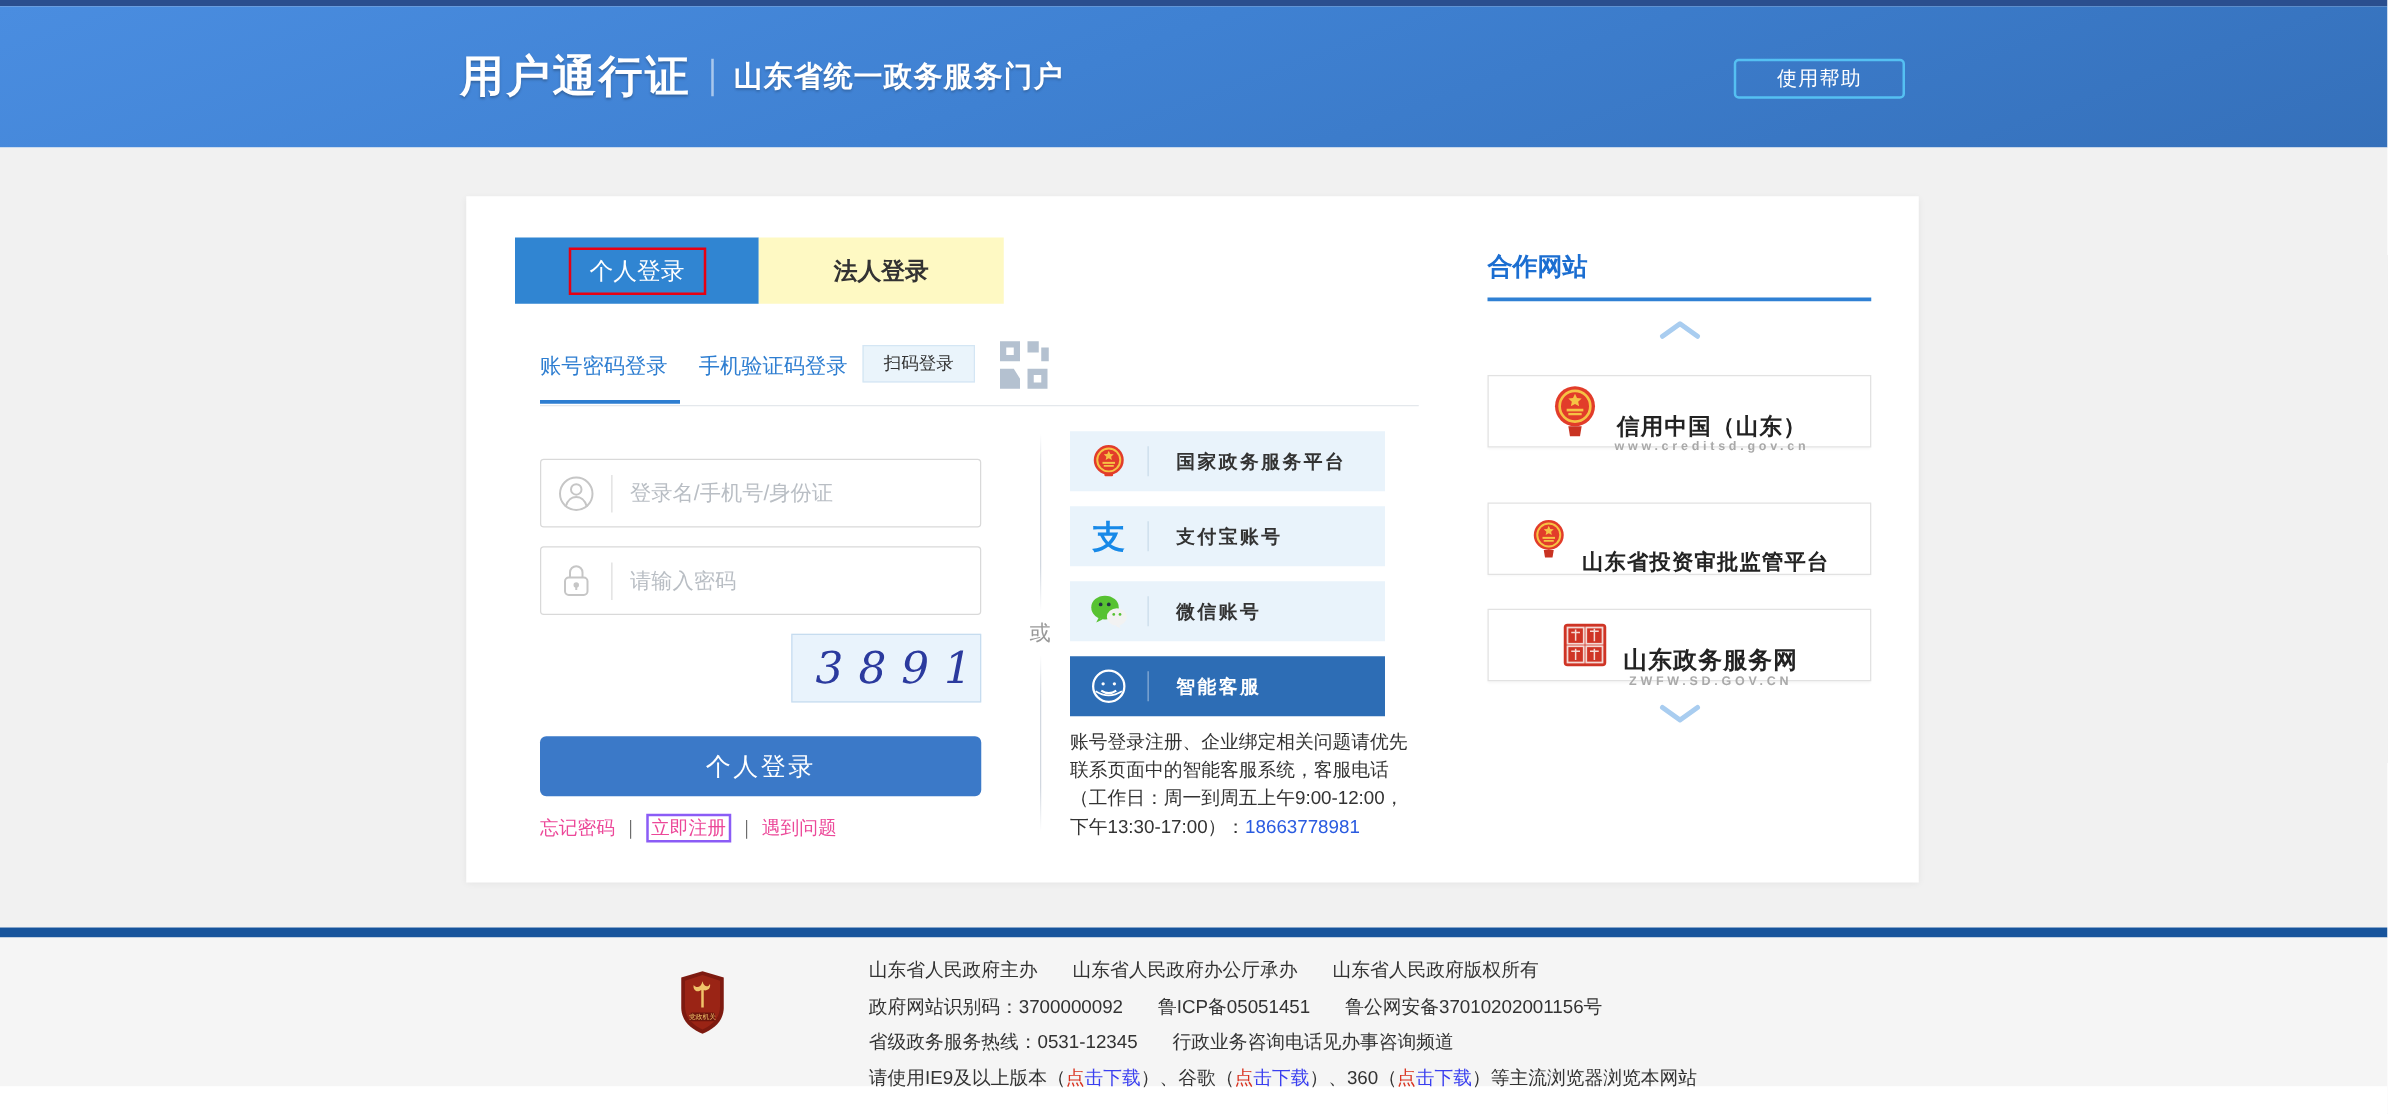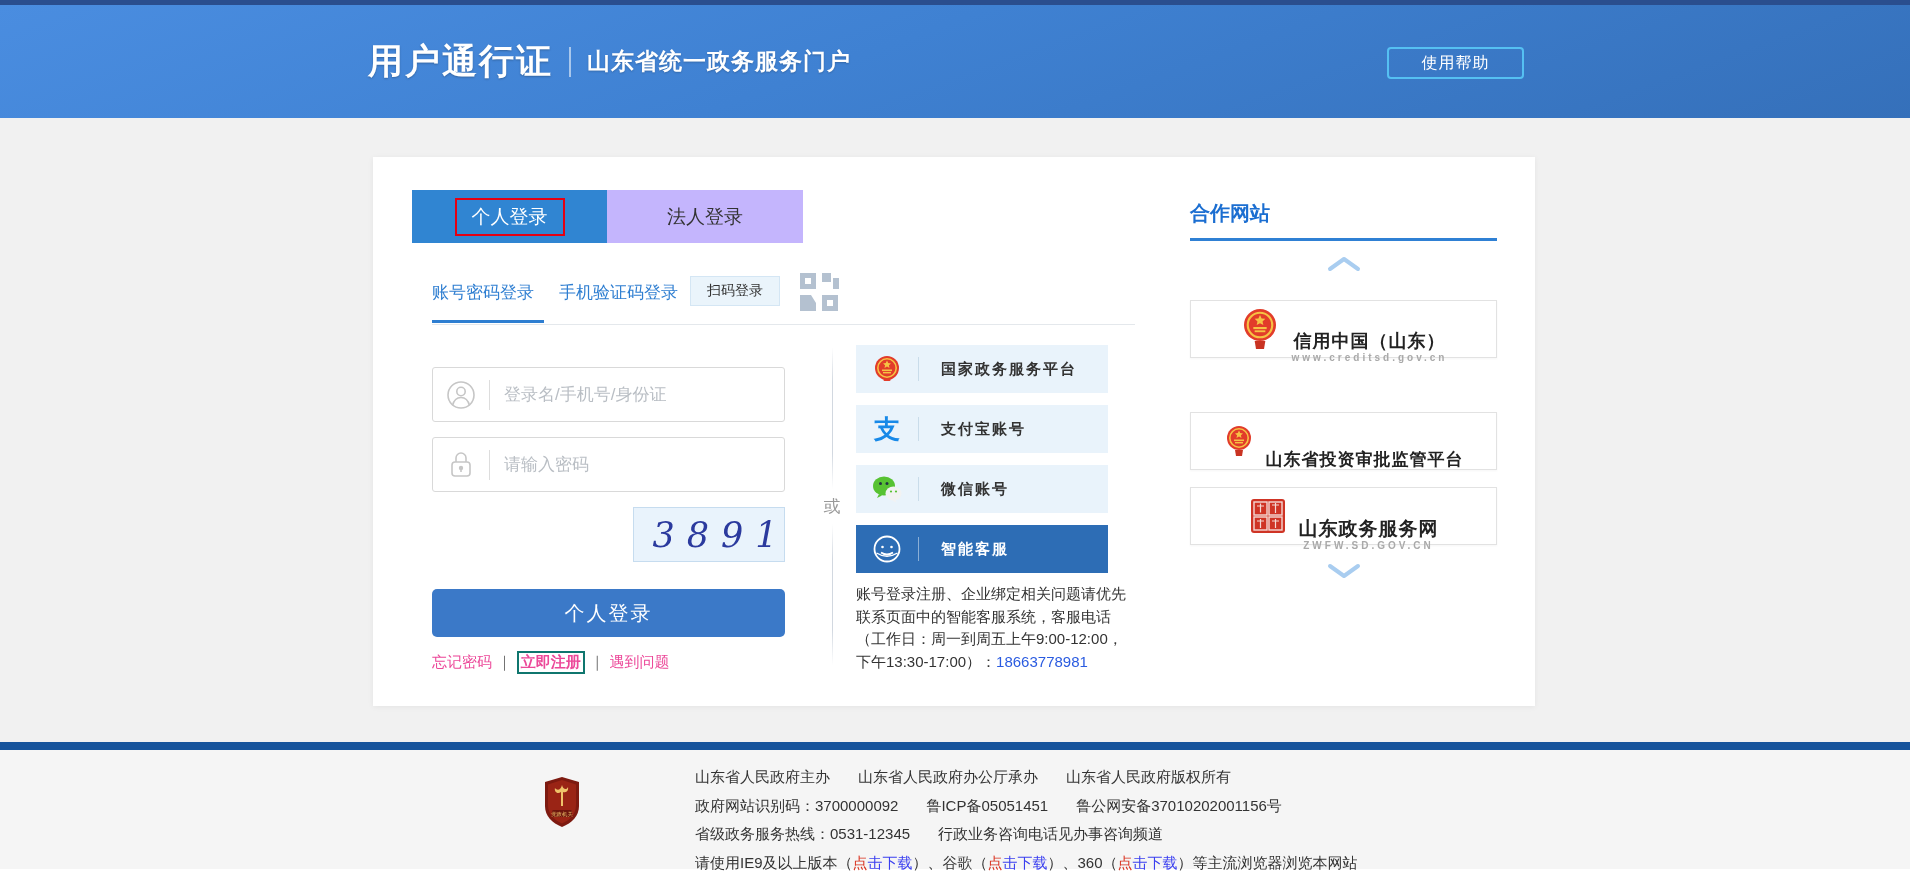--- a/index.html
+++ b/index.html
@@ -23,23 +23,23 @@
   .footer-bar { position:absolute; left:0; top:742px; width:1910px; height:8px; background:#17549c; }
   .footer-area { position:absolute; left:0; top:750px; width:1910px; height:119px; background:#f5f5f5; }
 
   
   .card { position:absolute; left:373px; top:157px; width:1162px; height:549px; background:#fff;
           box-shadow:0 1px 6px rgba(0,0,0,.06); }
 
   .tab { position:absolute; top:33px; height:53px; display:flex; align-items:center; justify-content:center;
          font-size:19px; cursor:pointer; }
   .tab-active { left:39px; width:195px; background:#3085d2; color:#fff; }
-  .tab-inactive { left:234px; width:196px; background:#c4b5fd; color:#333; }
+  .tab-inactive { left:234px; width:196px; background:#fef9c3; color:#333;font-weight:bold; }
   .red-box { border:2px solid #e60012; padding:4px 15px; }
-  .red-box-inline { border:2px solid #0f766e; padding:0 2px;font-weight:bold; }
+  .red-box-inline { border:2px solid #8b5cf6; padding:0 2px; }
 
   .method { position:absolute; top:124px; font-size:17px; color:#2e7ed1; cursor:pointer; }
   .method-underline { position:absolute; left:59px; top:163px; width:112px; height:3px; background:#2e7ed1; }
   .scan-box { position:absolute; left:317px; top:119px; width:90px; height:30px; background:#eaf4fb;
               border:1px solid #d4e6f4; color:#333; font-size:14px; display:flex; align-items:center;
               justify-content:center; cursor:pointer; }
   .qr-icon { position:absolute; left:423px; top:112px; width:46px; height:46px; cursor:pointer; }
   .methods-hr { position:absolute; left:59px; top:167px; width:703px; height:1px; background:#e4e8ec; }
 
   .field { position:absolute; left:59px; width:353px; height:55px; border:1px solid #d9d9d9; border-radius:3px;
@@ -83,21 +83,21 @@
   .service-phone { color:#2a5be0; cursor:pointer; }
 
   
   .partner-title { position:absolute; left:1190px; top:200px; font-size:20px; font-weight:bold; color:#1b6ed1; }
   .partner-underline { position:absolute; left:1190px; top:238px; width:307px; height:3px; background:#2f80d4; }
   .chev { position:absolute; left:1326px; width:36px; height:16px; cursor:pointer; }
   .chev-up { top:256px; } .chev-down { top:563px; }
   .partner-card { position:absolute; left:1190px; width:307px; height:58px; background:#fff;
                   border:1px solid #e2e2e2; display:flex; align-items:center; justify-content:center;
                   gap:12px; cursor:pointer; box-shadow:0 1px 2px rgba(0,0,0,.04); }
-  .pc-1 { top:300px; } .pc-2 { top:412px; } .pc-3 { top:487px;gap:12px; }
+  .pc-1 { top:300px; } .pc-2 { top:402px; } .pc-3 { top:487px;gap:12px; }
   .pc-text { display:flex; flex-direction:column; align-items:center; line-height:1.15; }
   .pc-name { font-size:18px; font-weight:bold; color:#222; letter-spacing:1px;margin-top:37px; }
   .pc-url { font-size:10px; color:#a9a9a9; letter-spacing:3px; font-weight:bold; }
 
   
   .footer-badge { position:absolute; left:542px; top:776px; width:40px; height:52px; }
   .footer-lines { position:absolute; left:695px; top:763px; font-size:15px; color:#333; line-height:28.5px; }
   .f-gap { display:inline-block; width:28px; }
   .dl { color:#3a3ff0; display:inline-block; cursor:pointer; }
   .dl::first-letter { color:#d9321f; }

